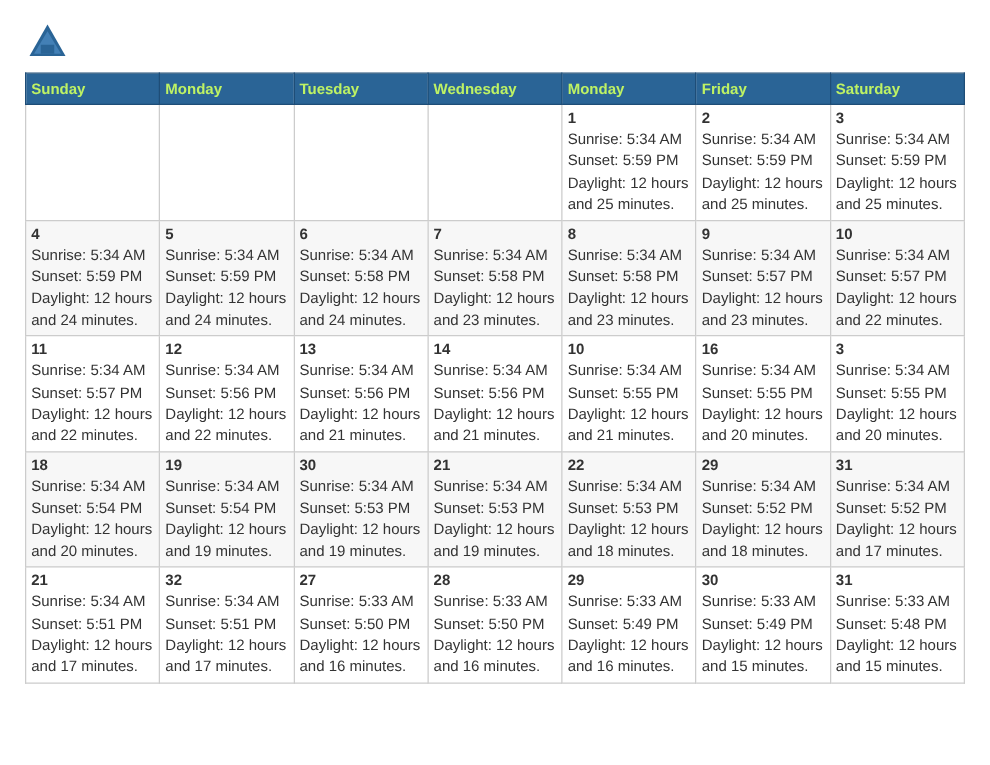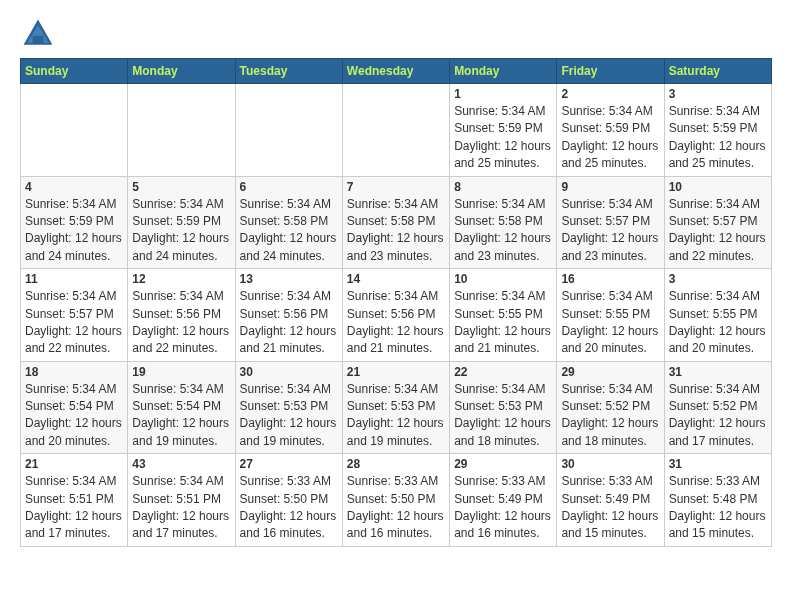--- a/index.html
+++ b/index.html
@@ -314,21 +314,21 @@
         </tr>
         <tr>
           <td>
             <span class="day-num">21</span>
             <div class="day-info" style="white-space: pre-line;">Sunrise: 5:34 AM
 Sunset: 5:51 PM
 Daylight: 12 hours
 and 17 minutes.</div>
           </td>
           <td>
-            <span class="day-num">43</span>
+            <span class="day-num">32</span>
             <div class="day-info" style="white-space: pre-line;">Sunrise: 5:34 AM
 Sunset: 5:51 PM
 Daylight: 12 hours
 and 17 minutes.</div>
           </td>
           <td>
             <span class="day-num">27</span>
             <div class="day-info" style="white-space: pre-line;">Sunrise: 5:33 AM
 Sunset: 5:50 PM
 Daylight: 12 hours

